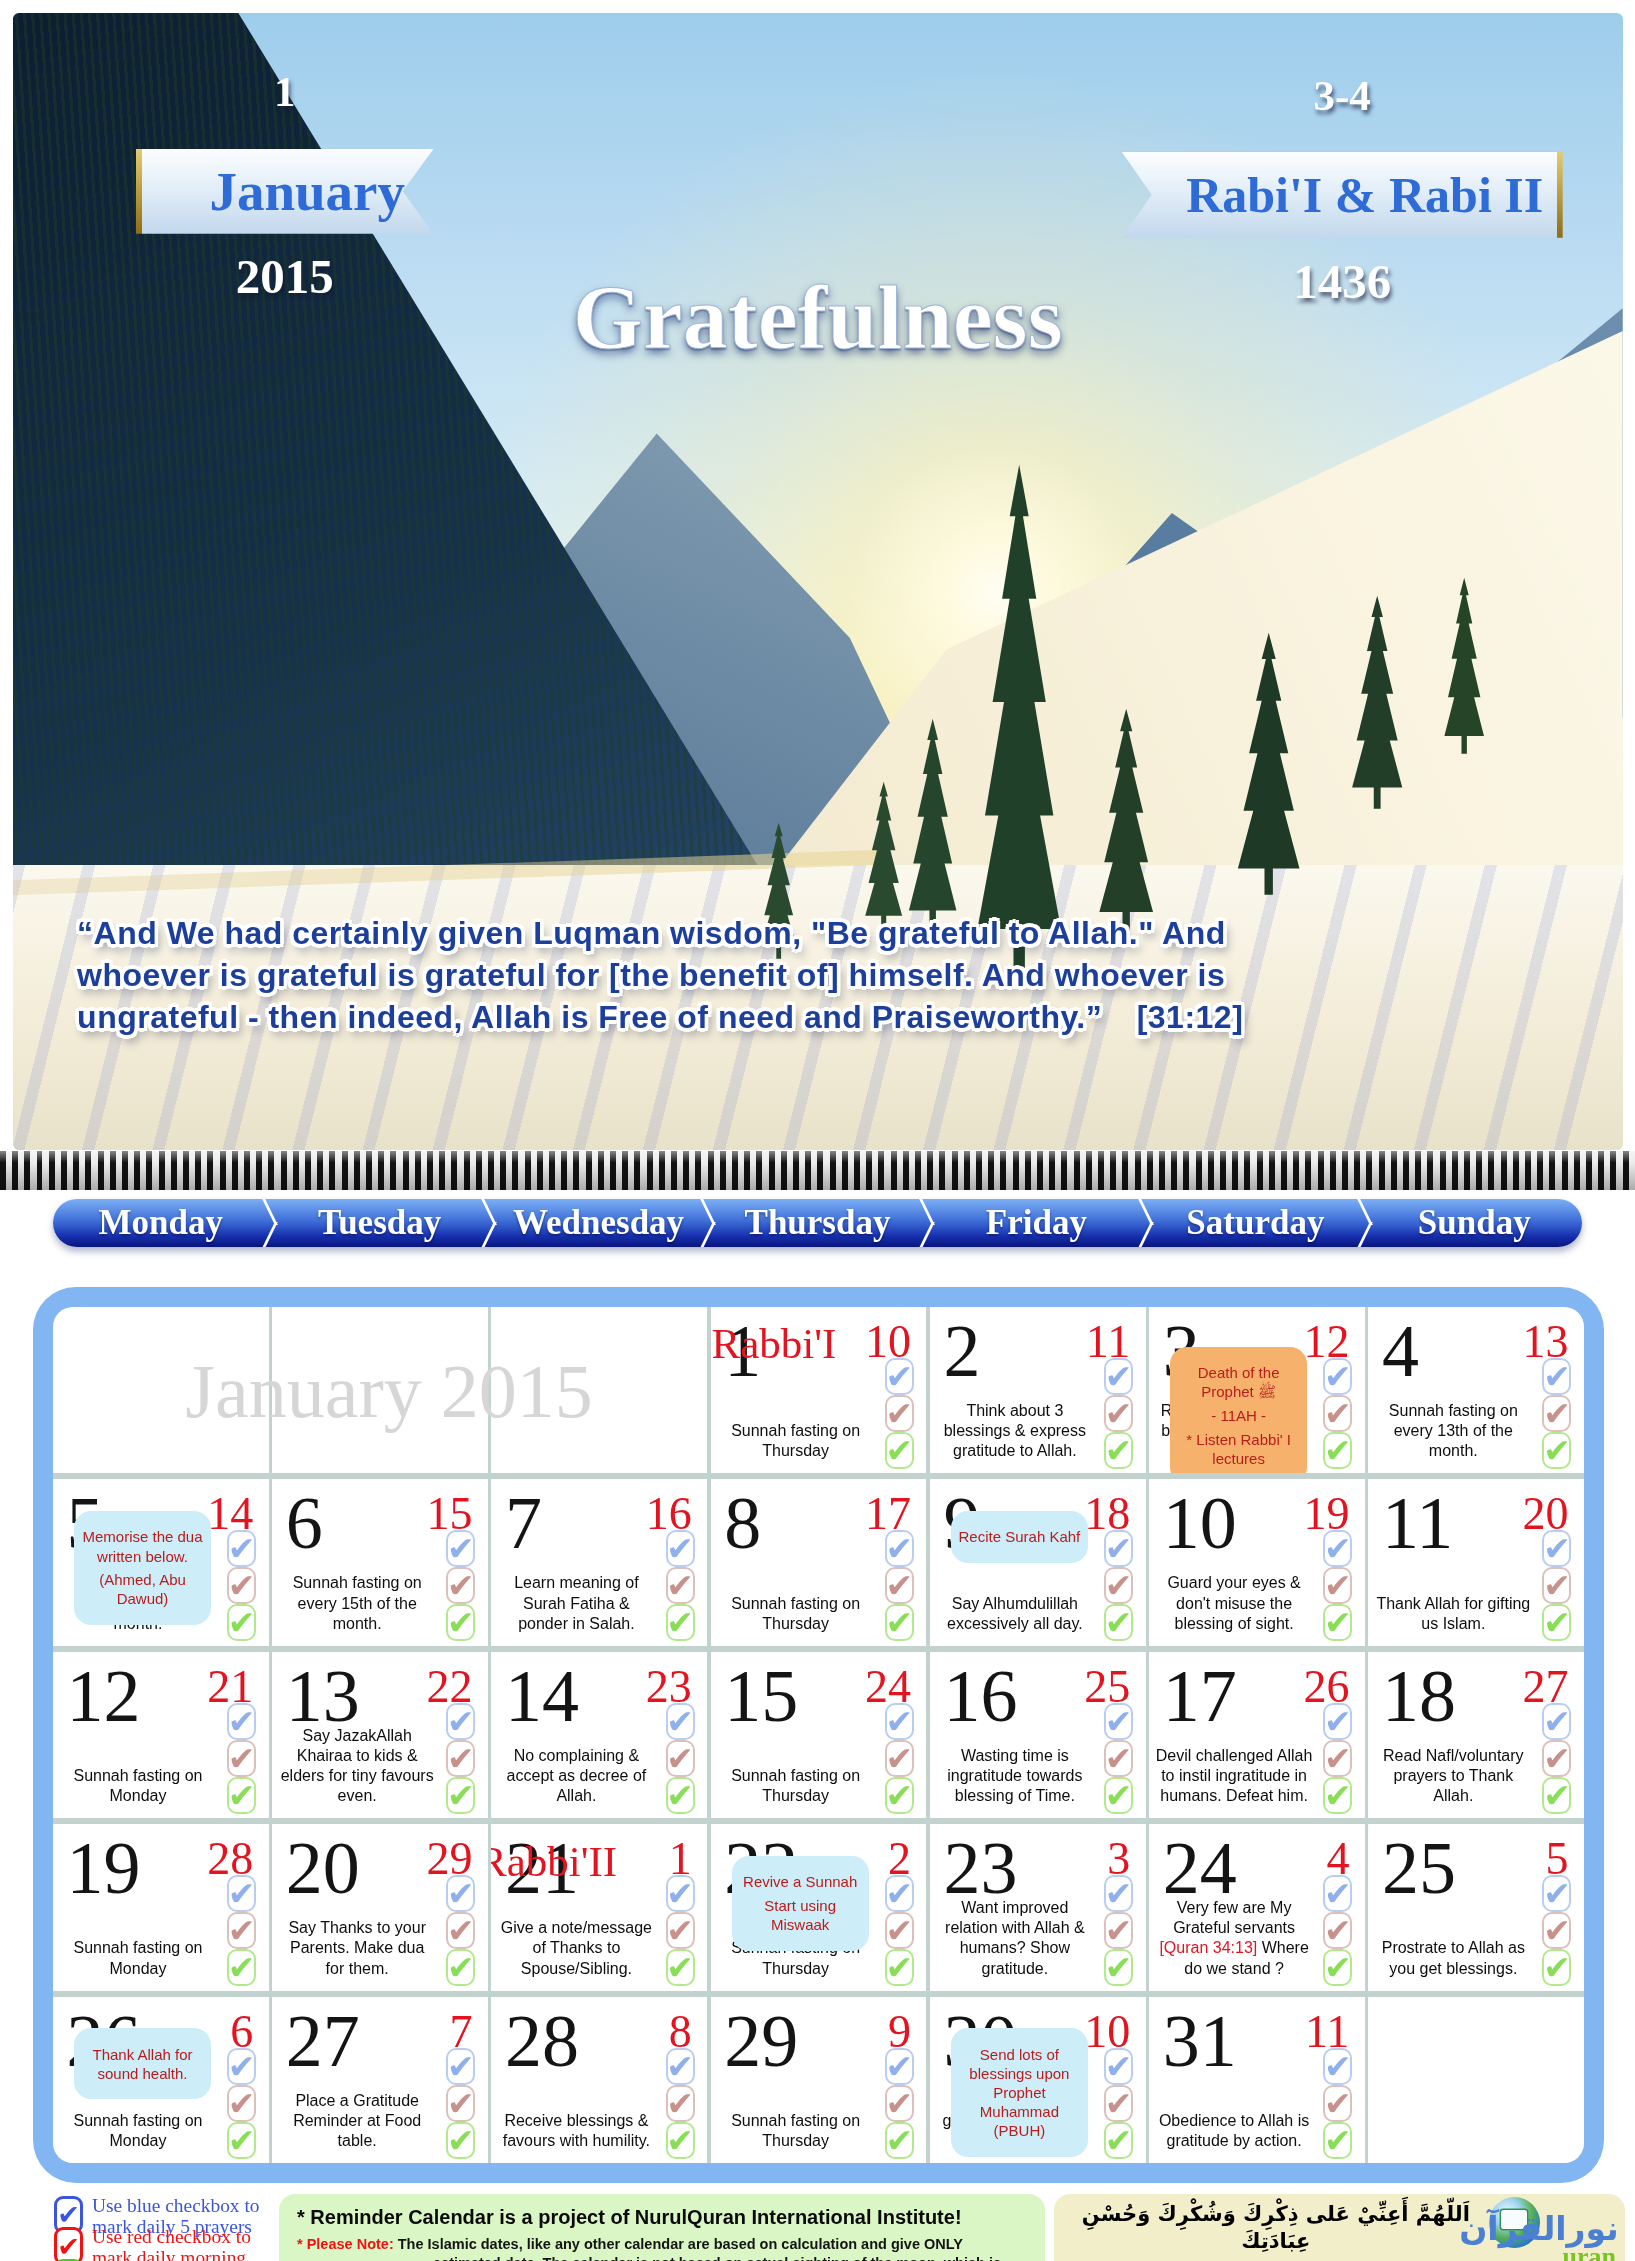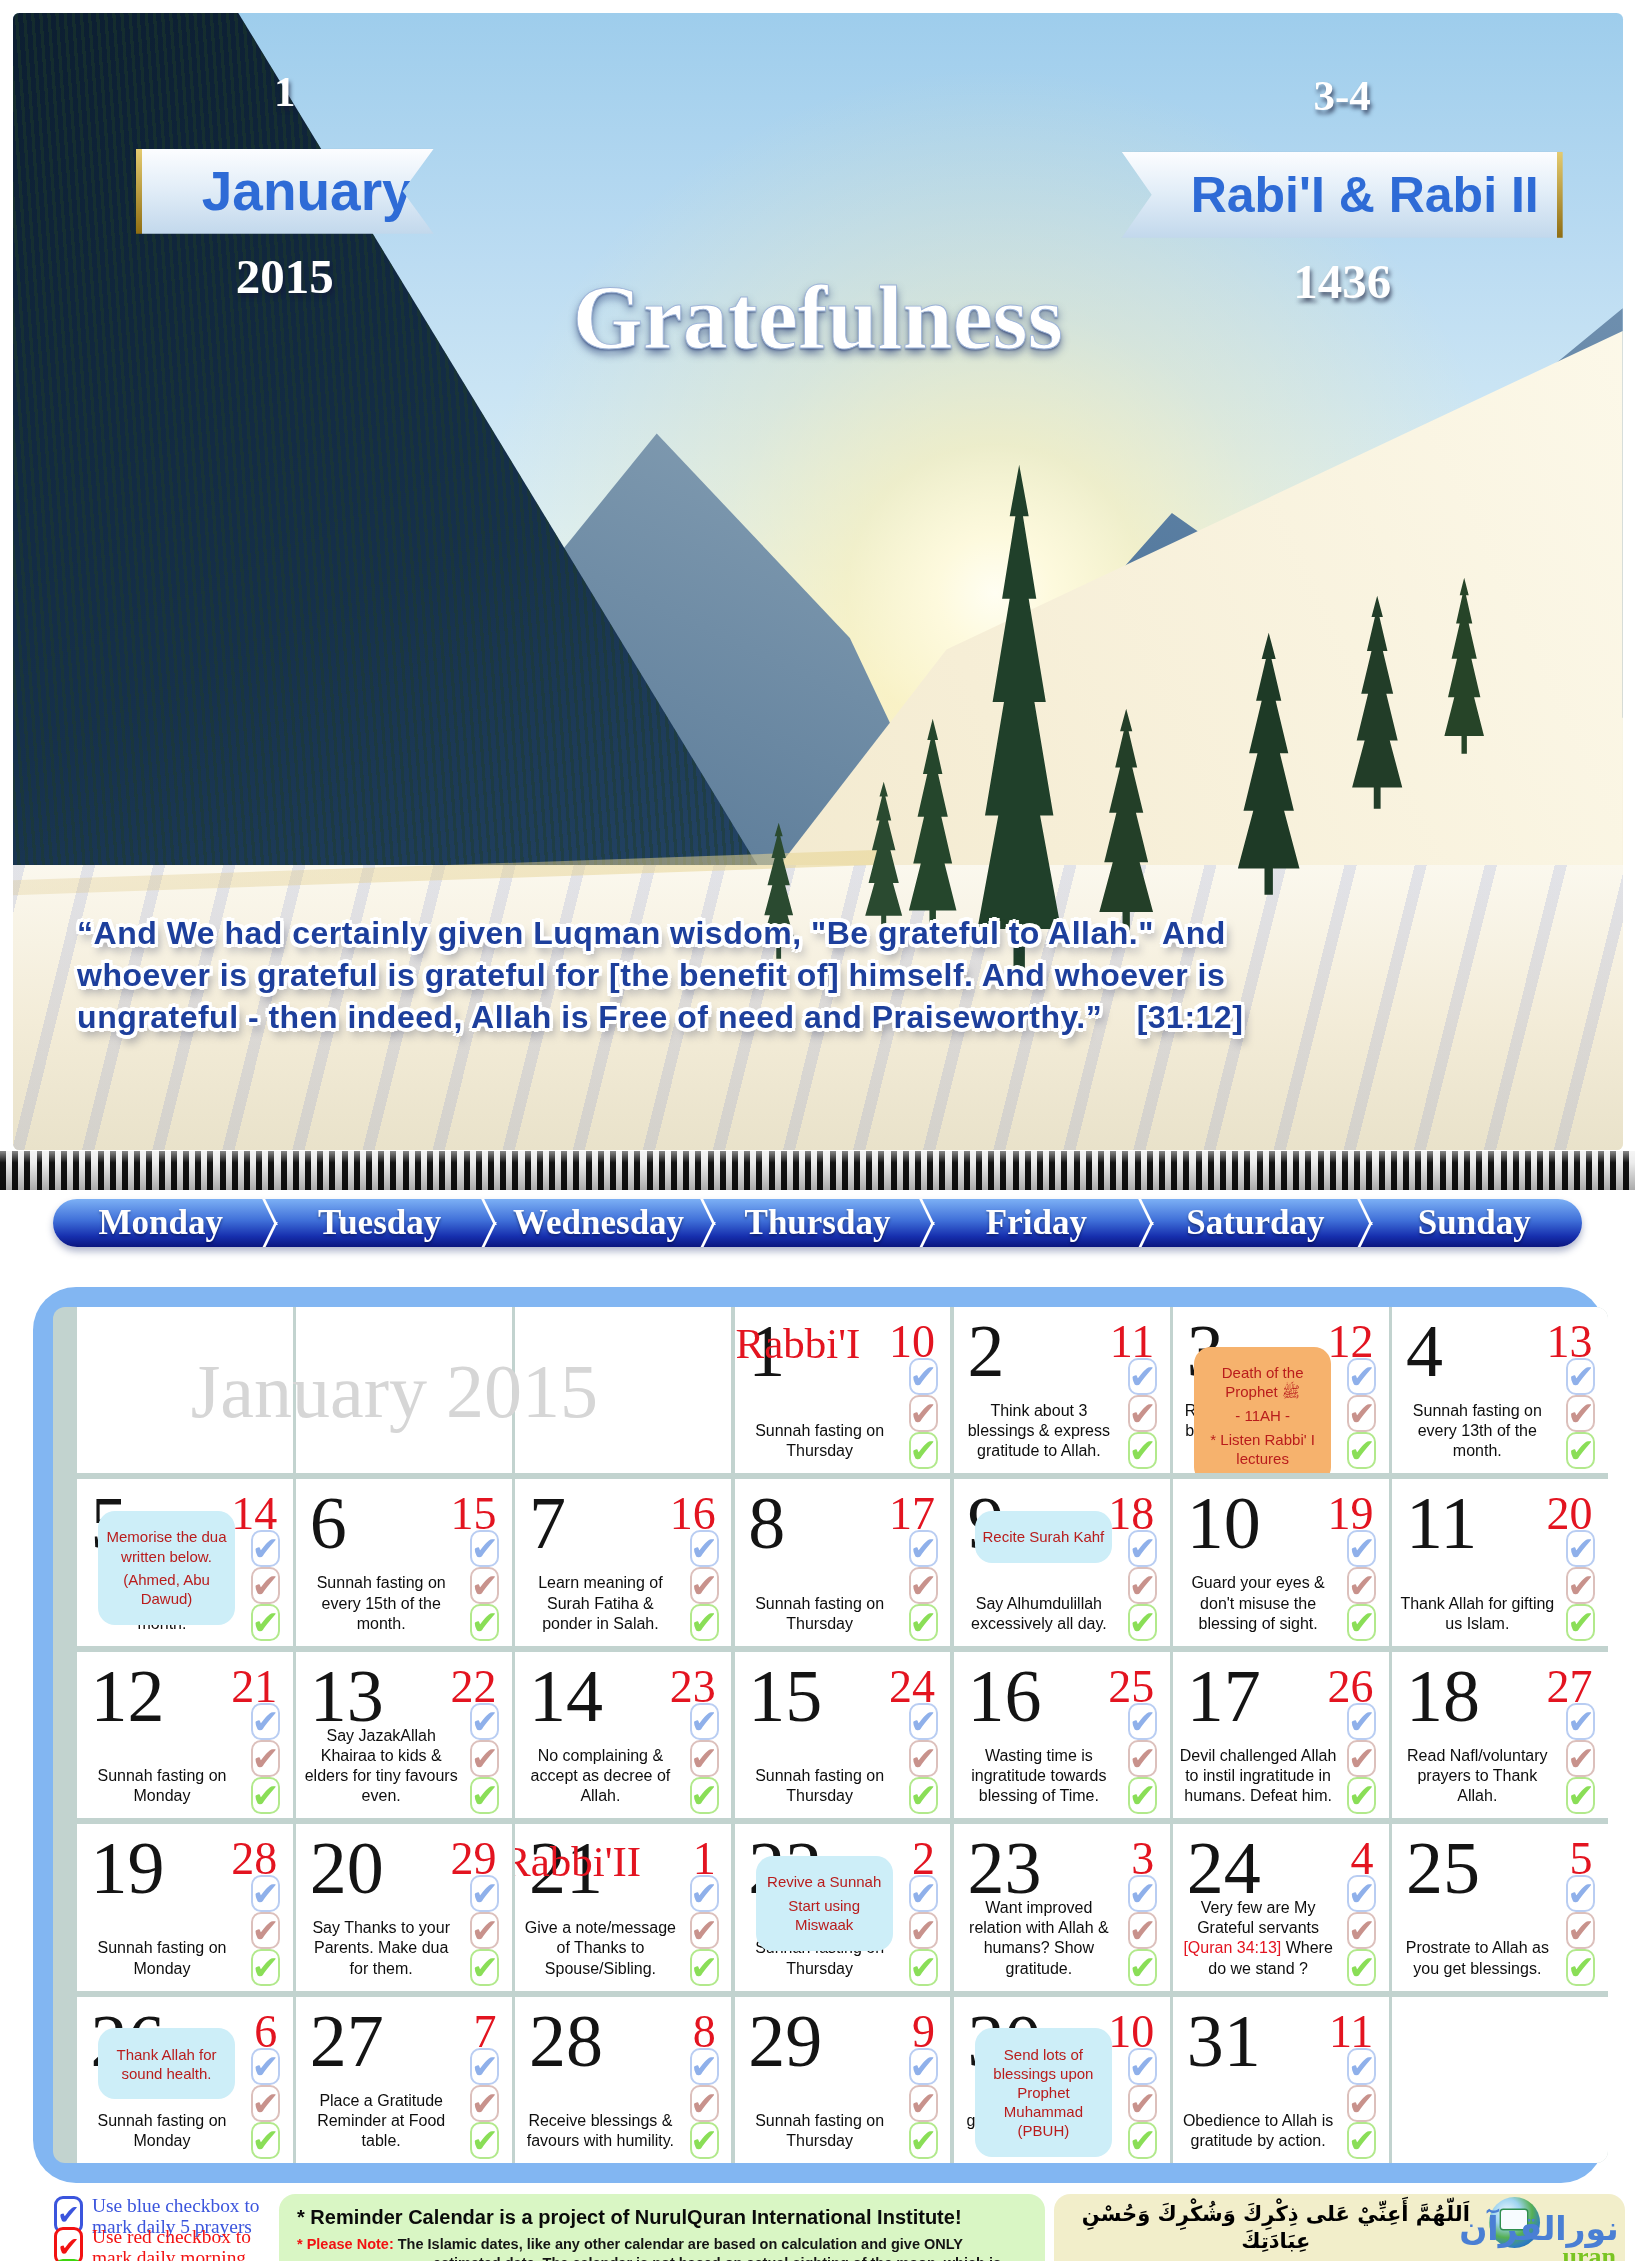--- a/index.html
+++ b/index.html
@@ -21,21 +21,21 @@
   .road{position:absolute;left:0;top:75%;width:54%;height:15.4px;background:linear-gradient(90deg,rgba(215,190,120,.25),rgba(232,214,150,.6));transform:skewY(-2deg);}
   .tree{position:absolute;clip-path:polygon(50% 0%,60% 10%,54% 10%,68% 26%,60% 26%,78% 46%,66% 46%,86% 68%,72% 68%,94% 90%,56% 90%,56% 100%,44% 100%,44% 90%,6% 90%,28% 68%,14% 68%,34% 46%,22% 46%,40% 26%,32% 26%,46% 10%,40% 10%);}
 
   .ribbon{position:absolute;display:flex;align-items:center;justify-content:center;
     background:linear-gradient(180deg,#fcfdff 0%,#e3eef8 45%,#c2d8ec 100%);
     filter:drop-shadow(0 9px 11px rgba(15,25,60,.45));}
   .ribbon-left{left:123px;top:136px;width:298px;height:85px;clip-path:polygon(0 0,100% 0,calc(100% - 31px) 50%,100% 100%,0 100%);}
   .ribbon-left::before{content:'';position:absolute;left:0;top:0;bottom:0;width:5.9px;background:linear-gradient(180deg,#e4cb70,#8f6d12);}
   .ribbon-right{left:1109px;top:139px;width:441px;height:86px;clip-path:polygon(0 0,100% 0,100% 100%,0 100%,30px 50%);}
   .ribbon-right::after{content:'';position:absolute;right:0;top:0;bottom:0;width:5.9px;background:linear-gradient(180deg,#e4cb70,#8f6d12);}
-  .ribbon span{font-family:Liberation Sans, sans-serif;font-weight:700;color:#2e6bd6;margin-left:45px;}
+  .ribbon span{font-family:Liberation Serif, serif;font-weight:700;color:#2e6bd6;margin-left:45px;}
   .ribbon-left span{font-size:55px;}
   .ribbon-right span{font-size:50px;}
   .ph-num,.ph-year{position:absolute;text-align:center;font-family:"Liberation Serif",serif;font-weight:700;color:#fff;
     text-shadow:1.8px 3.6px 4.5px rgba(20,25,55,.65);}
   .num-left{left:123px;top:54px;width:298px;font-size:43px;}
   .year-left{left:123px;top:235px;width:298px;font-size:49px;}
   .num-right{left:1109px;top:58px;width:441px;font-size:43px;}
   .year-right{left:1109px;top:240px;width:441px;font-size:49px;}
 
   .theme-title{position:absolute;left:0;top:253px;width:100%;text-align:center;
@@ -60,21 +60,21 @@
   .wtab span{font-family:"Liberation Serif",serif;font-weight:700;font-size:35px;color:#fff;text-shadow:0 1.8px 2.7px rgba(0,0,20,.4);}
   .wsep{position:relative;width:3.6px;}
   .wsep i{position:absolute;left:0;width:2.7px;height:58%;background:#fff;display:block;}
   .wsep i.t{top:-5%;transform:skewX(26deg);}
   .wsep i.b{bottom:-5%;transform:skewX(-26deg);}
 
   
   .calendar{position:absolute;left:33px;top:1287px;width:1571px;height:896px;box-sizing:border-box;
     background:#82b6f2;border-radius:43px;padding:20px;}
   .grid{position:relative;width:100%;height:100%;display:grid;grid-template-columns:repeat(7,1fr);grid-template-rows:repeat(5,1fr);
-    gap:6.3px 3.6px;background:#c2d3cf;border-radius:12px;overflow:hidden;padding-left:24px;}
+    gap:6.3px 3.6px;background:#c2d3cf;border-radius:20px;overflow:hidden;}
   .watermark{position:absolute;left:1.2%;top:0.6%;width:41.5%;height:18.6%;display:flex;align-items:center;justify-content:center;
     font-family:"Liberation Serif",serif;font-size:76px;color:#d6d6d6;z-index:5;pointer-events:none;}
   .cell{position:relative;background:#fff;overflow:hidden;}
   .daynum{position:absolute;top:1.8px;left:13.6px;font-family:"Liberation Serif",serif;font-size:74px;line-height:1.15;color:#141414;}
   .hijri{position:absolute;top:11.8px;right:15.4px;font-family:"Liberation Serif",serif;font-size:46px;line-height:1;color:#e31420;}
   .hmonth{position:absolute;top:15.4px;right:90px;font-family:"Liberation Serif",serif;font-size:43px;line-height:1;color:#e31420;}
   .checks{position:absolute;top:30.5%;bottom:4%;right:11px;width:32px;display:flex;flex-direction:column;justify-content:space-between;align-items:center;}
   .cb{box-sizing:border-box;width:29px;height:51px;border-radius:10px;border:2.7px solid;background:#fff;
     display:flex;align-items:center;justify-content:center;font-family:"DejaVu Sans",sans-serif;font-weight:700;font-size:33px;line-height:1;}
   .cb-blue{border-color:#b9cdf2;color:#8fb0ea;}

